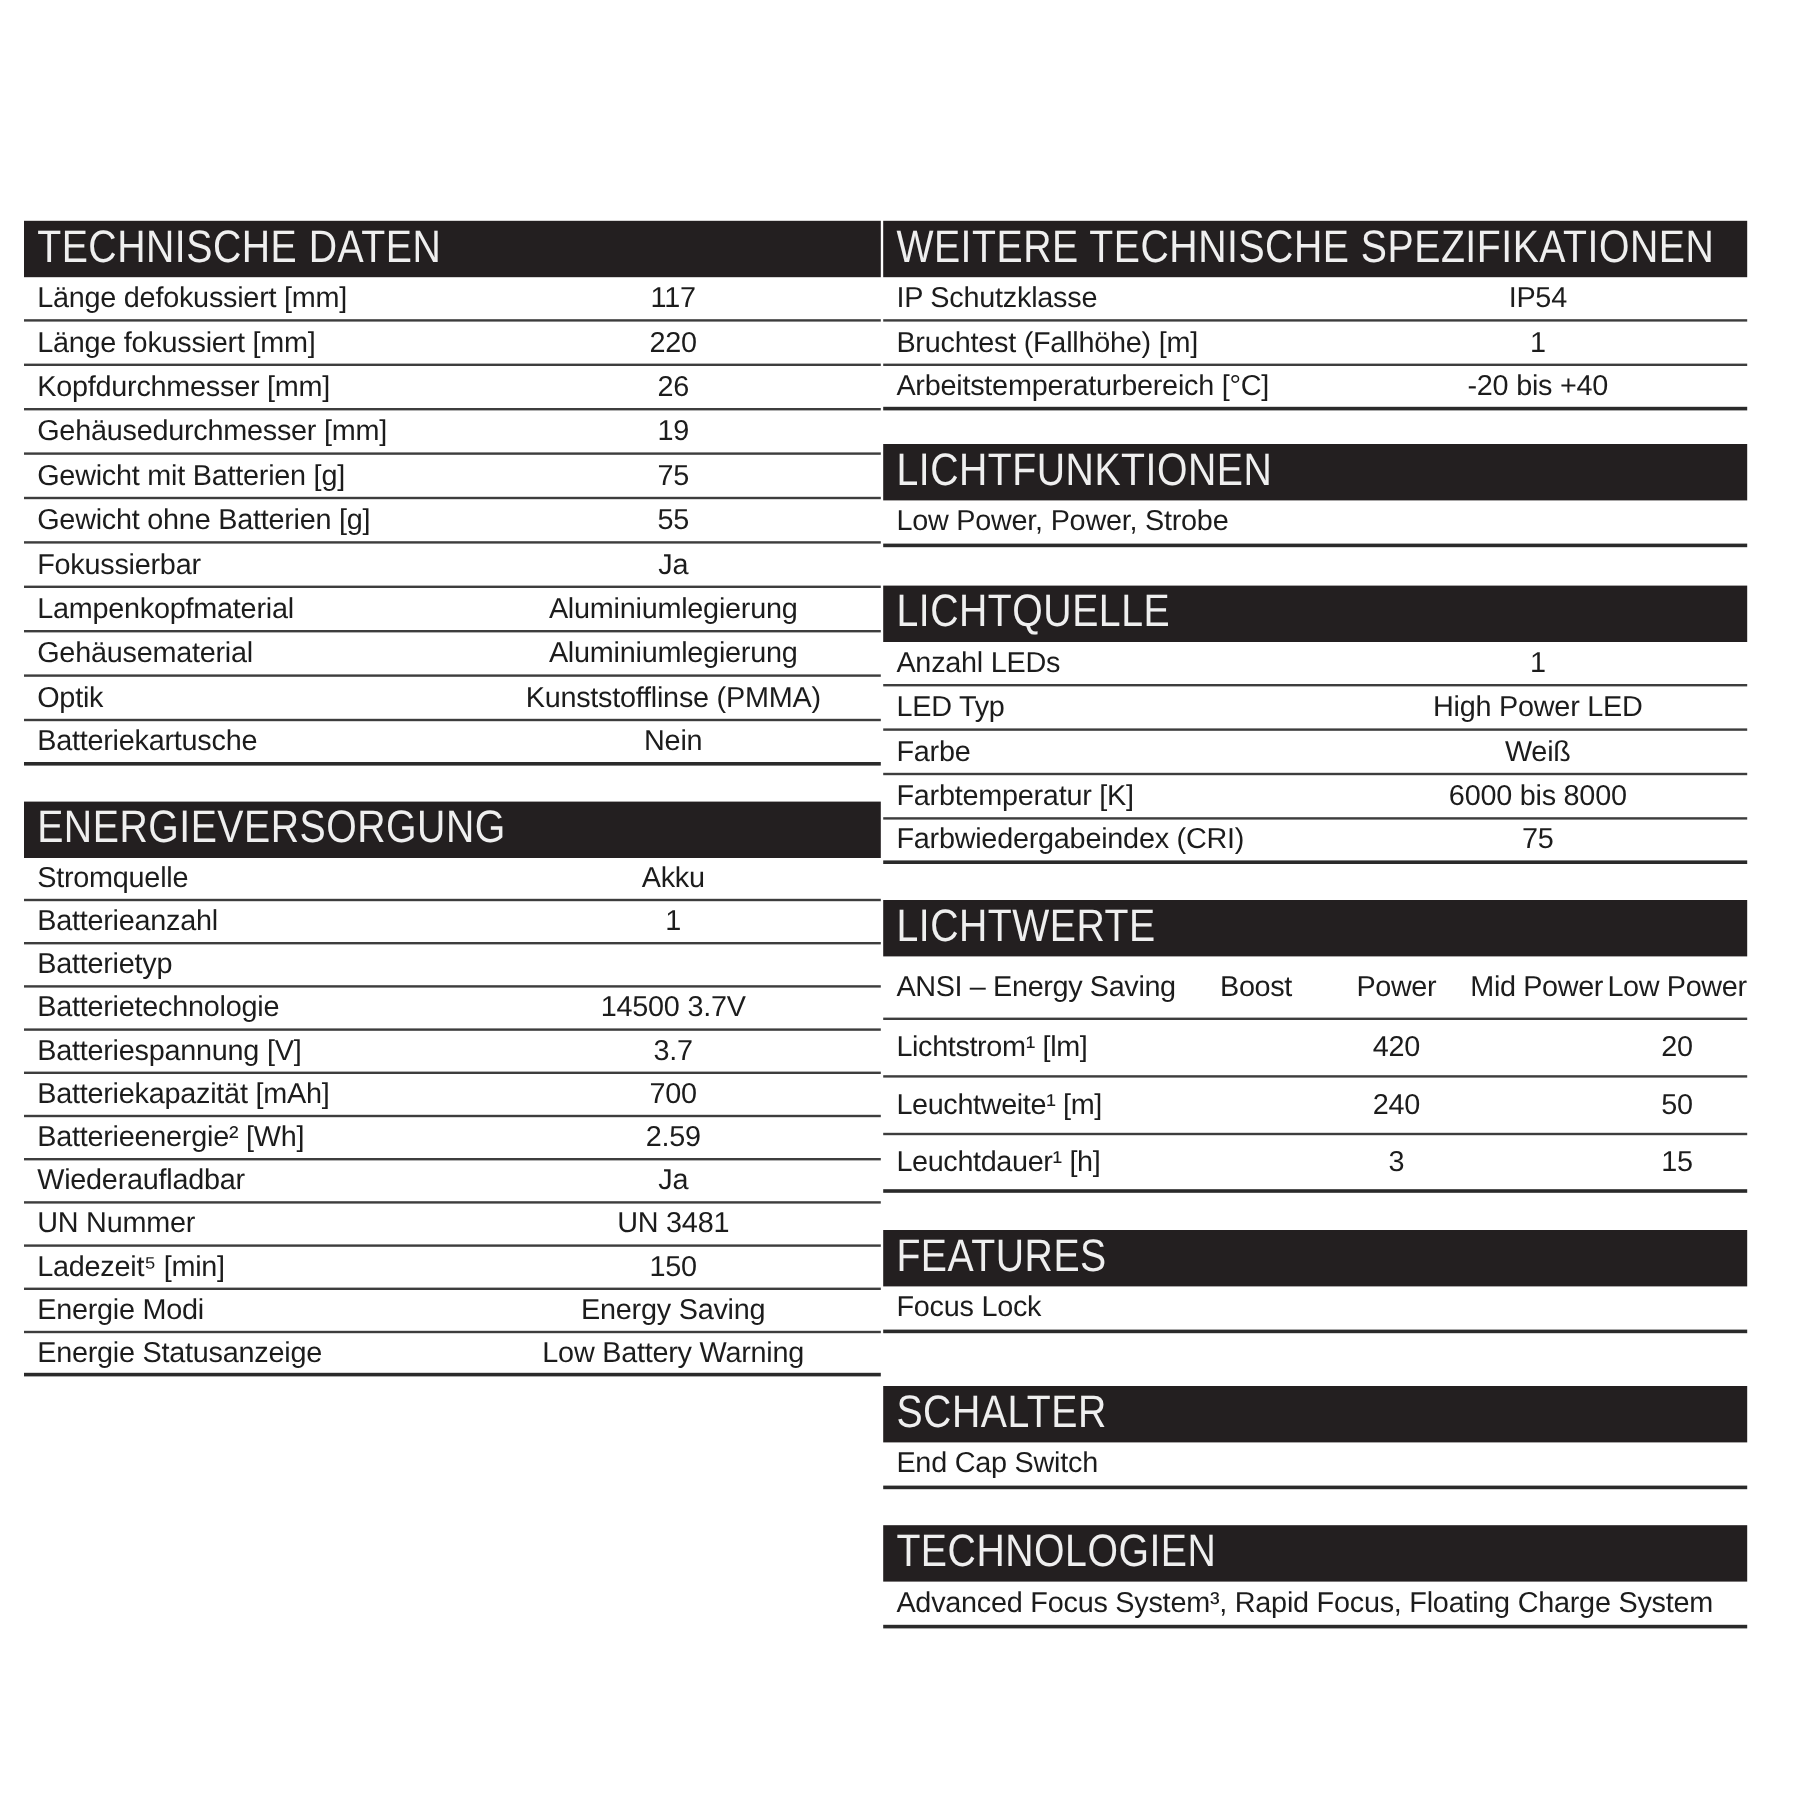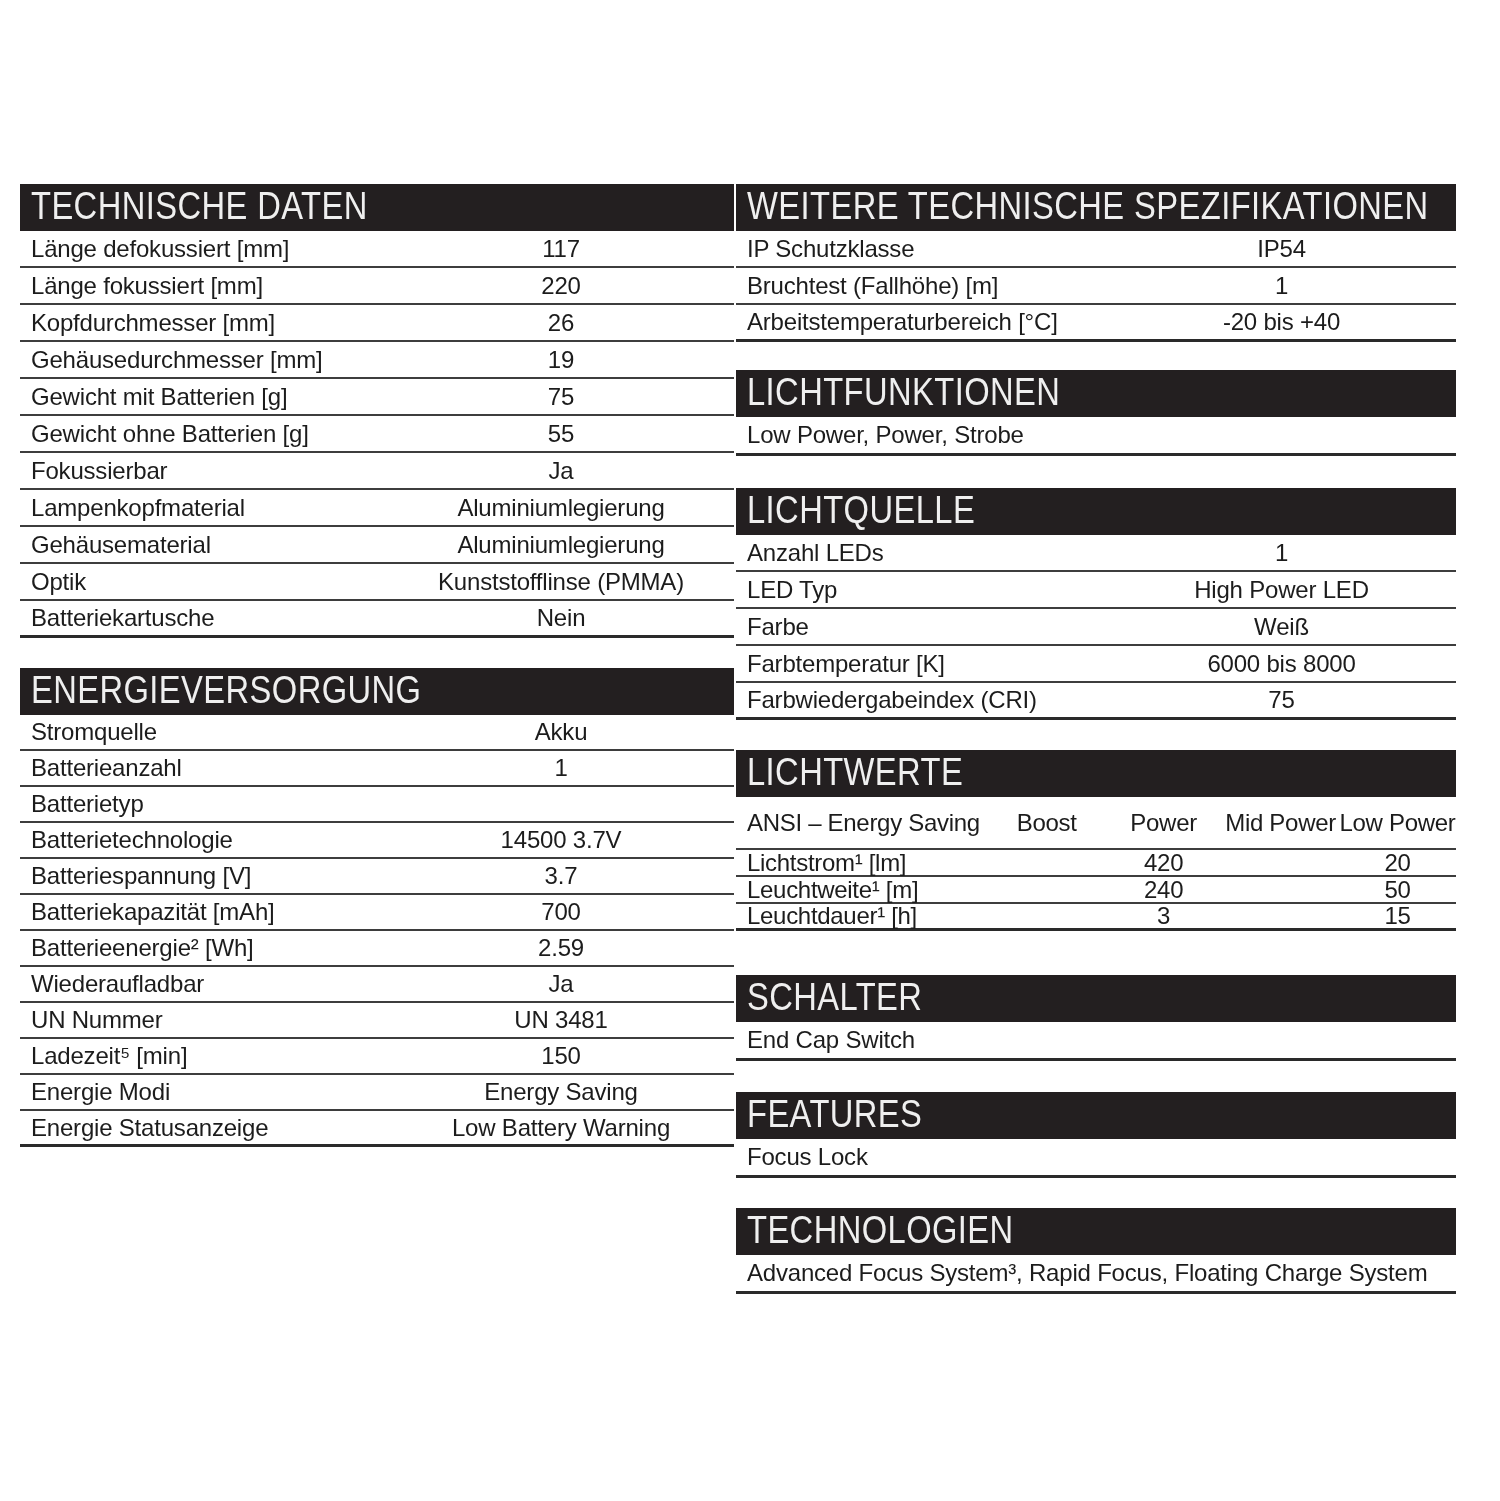--- a/index.html
+++ b/index.html
@@ -63,21 +63,21 @@
     font-size: 24px;
     letter-spacing: -0.2px;
     box-sizing: border-box;
     white-space: nowrap;
   }
 
   
   .lw-row {
     display: flex;
     align-items: center;
-    height: 27px;
+    height: 48px;
     border-bottom: 2px solid #3d3d3d;
     font-size: 24px;
     letter-spacing: -0.3px;
     box-sizing: border-box;
   }
   .lw-row.lw-head { height: 53px; }
   .lw-row:last-child { border-bottom: 3px solid #2a2a2a; }
   .lw-label { flex: 0 0 33.5%; padding-left: 11px; white-space: nowrap; }
   .lw-cell  { flex: 1 1 0; text-align: center; white-space: nowrap; }
 
@@ -289,34 +289,34 @@
         <div class="lw-row">
           <span class="lw-label">Leuchtdauer¹ [h]</span>
           <span class="lw-cell"></span>
           <span class="lw-cell">3</span>
           <span class="lw-cell"></span>
           <span class="lw-cell">15</span>
         </div>
       </div>
     </div>
 
+    <div class="section mt-31">
+      <div class="section-header">
+        <span class="hdr-text">FEATURES</span>
+      </div>
+      <div class="text-row">Focus Lock</div>
+    </div>
+
     <div class="section mt-44">
       <div class="section-header">
         <span class="hdr-text">SCHALTER</span>
       </div>
       <div class="text-row">End Cap Switch</div>
     </div>
 
-    <div class="section mt-31">
-      <div class="section-header">
-        <span class="hdr-text">FEATURES</span>
-      </div>
-      <div class="text-row">Focus Lock</div>
-    </div>
-
     <div class="section mt-30">
       <div class="section-header">
         <span class="hdr-text">TECHNOLOGIEN</span>
       </div>
       <div class="text-row">Advanced Focus System³, Rapid Focus, Floating Charge System</div>
     </div>
 
   </div>
 
 </div>

